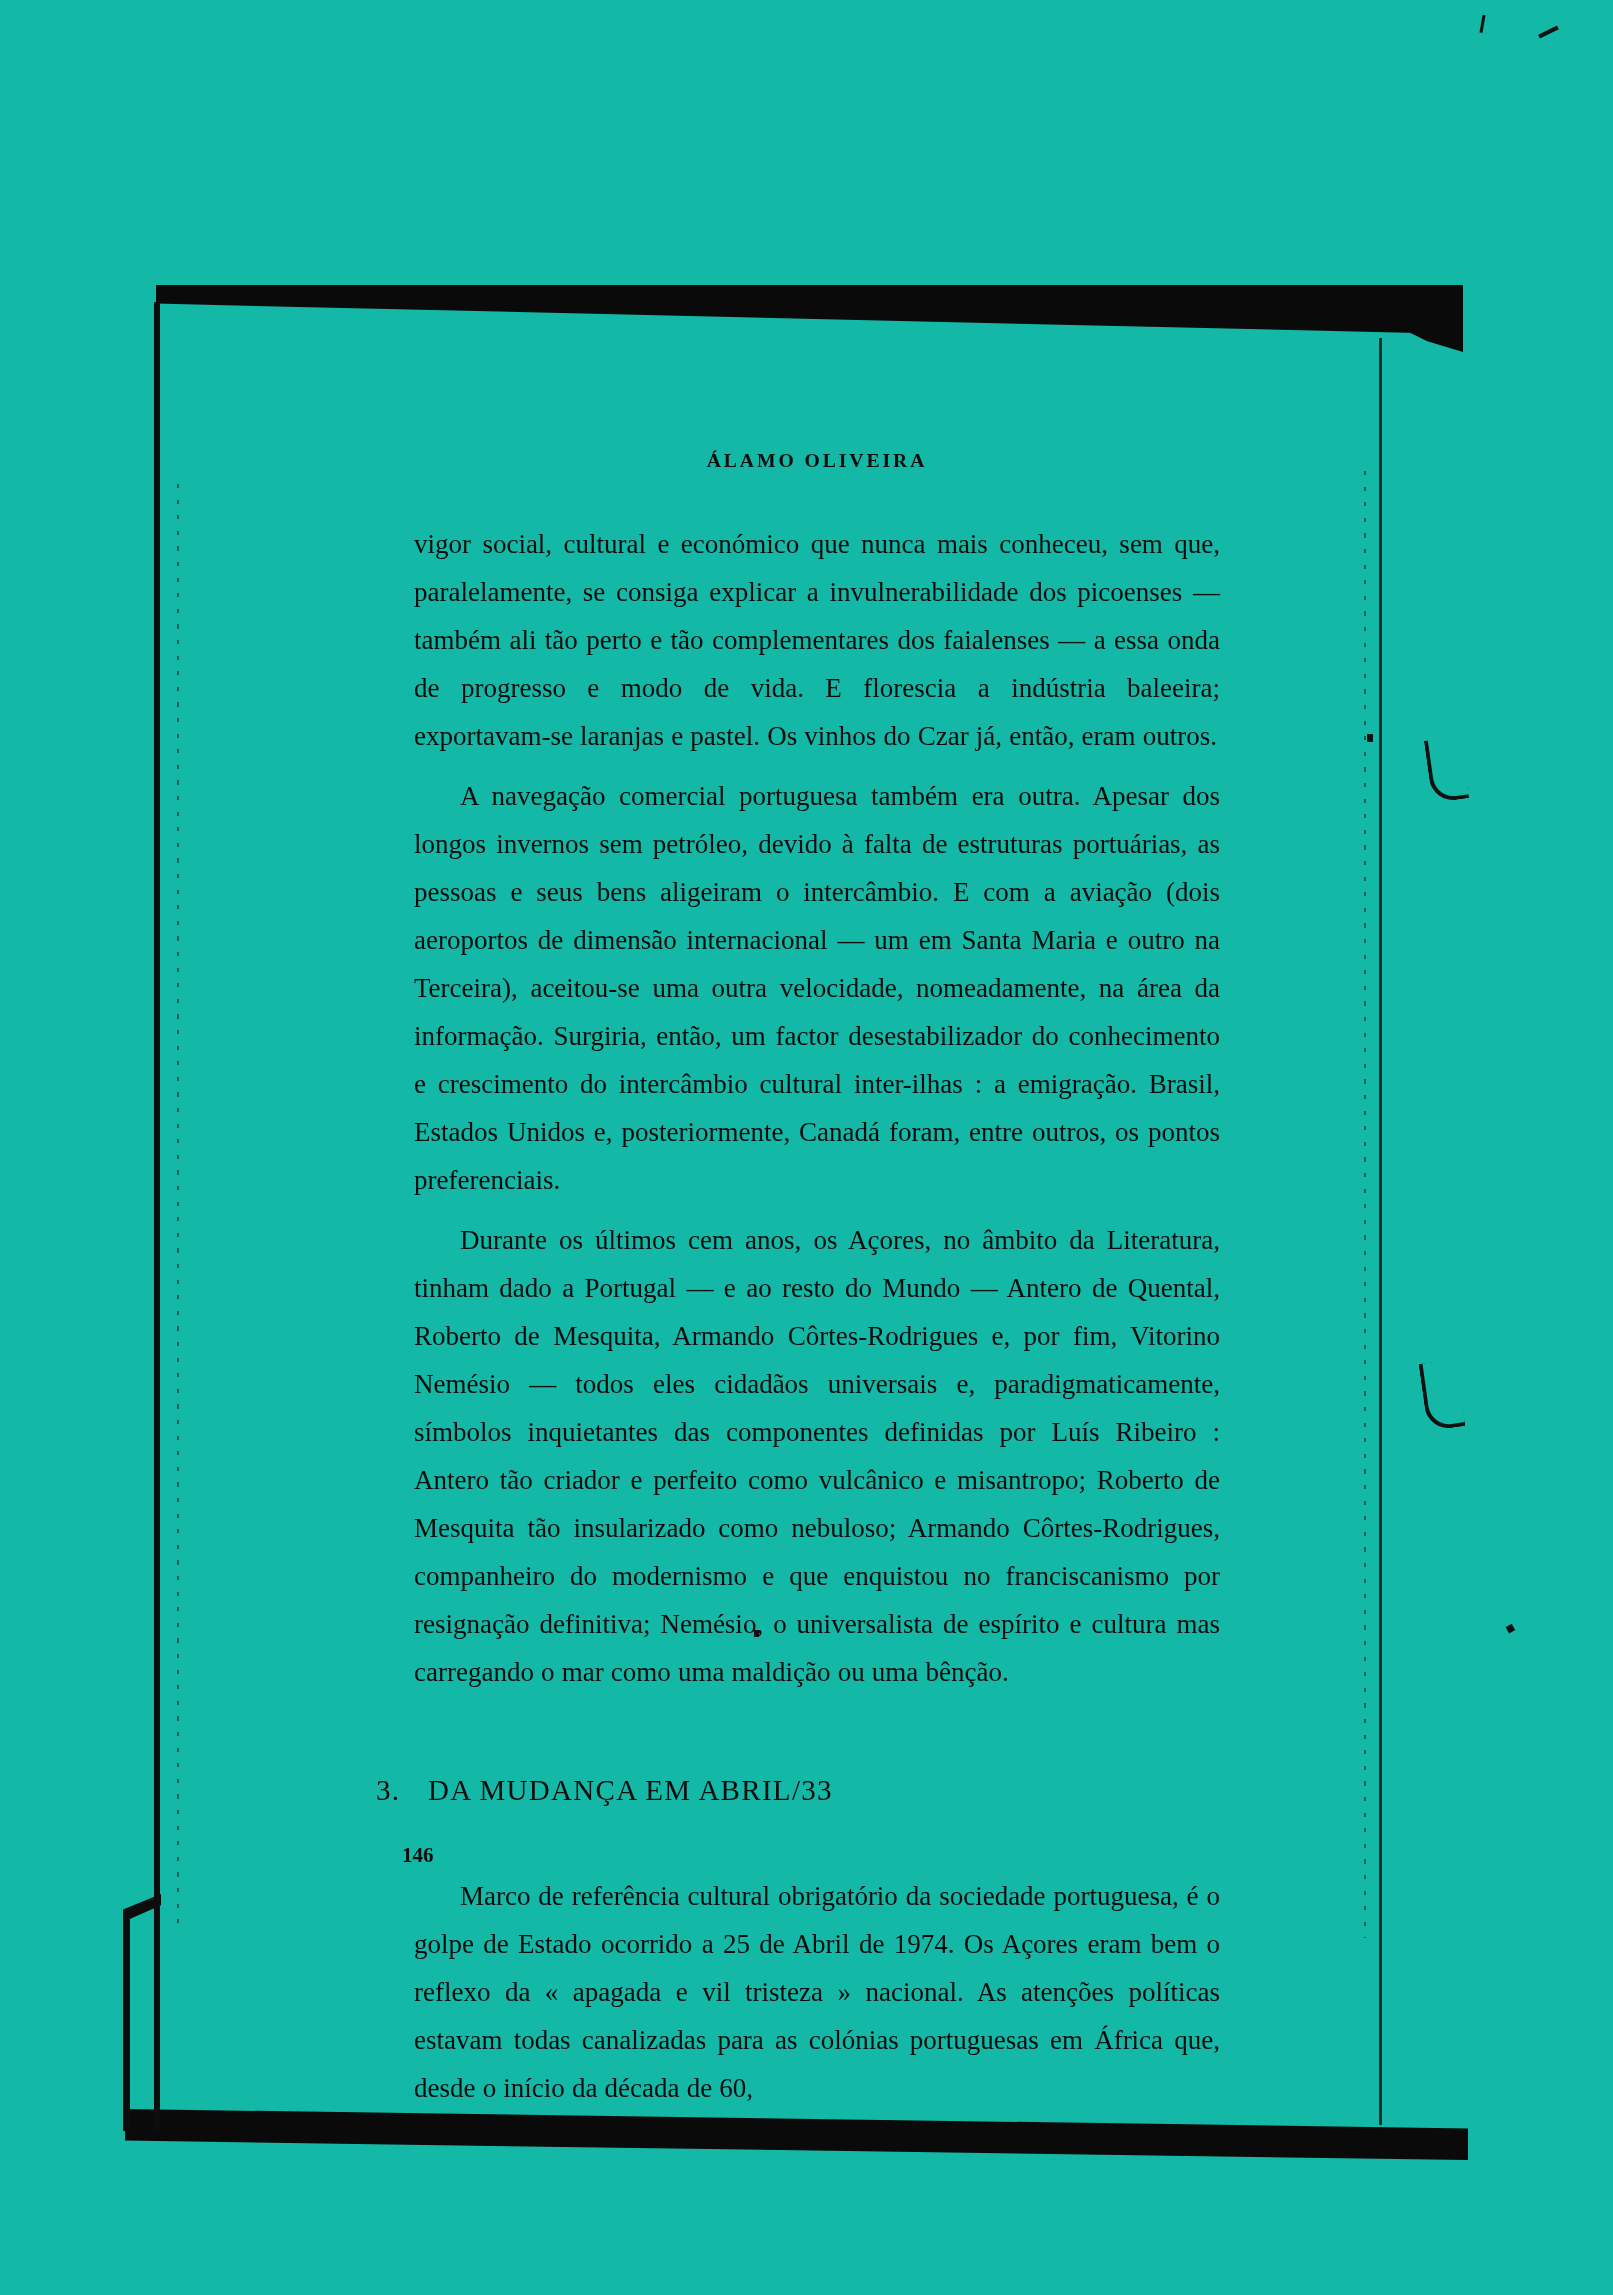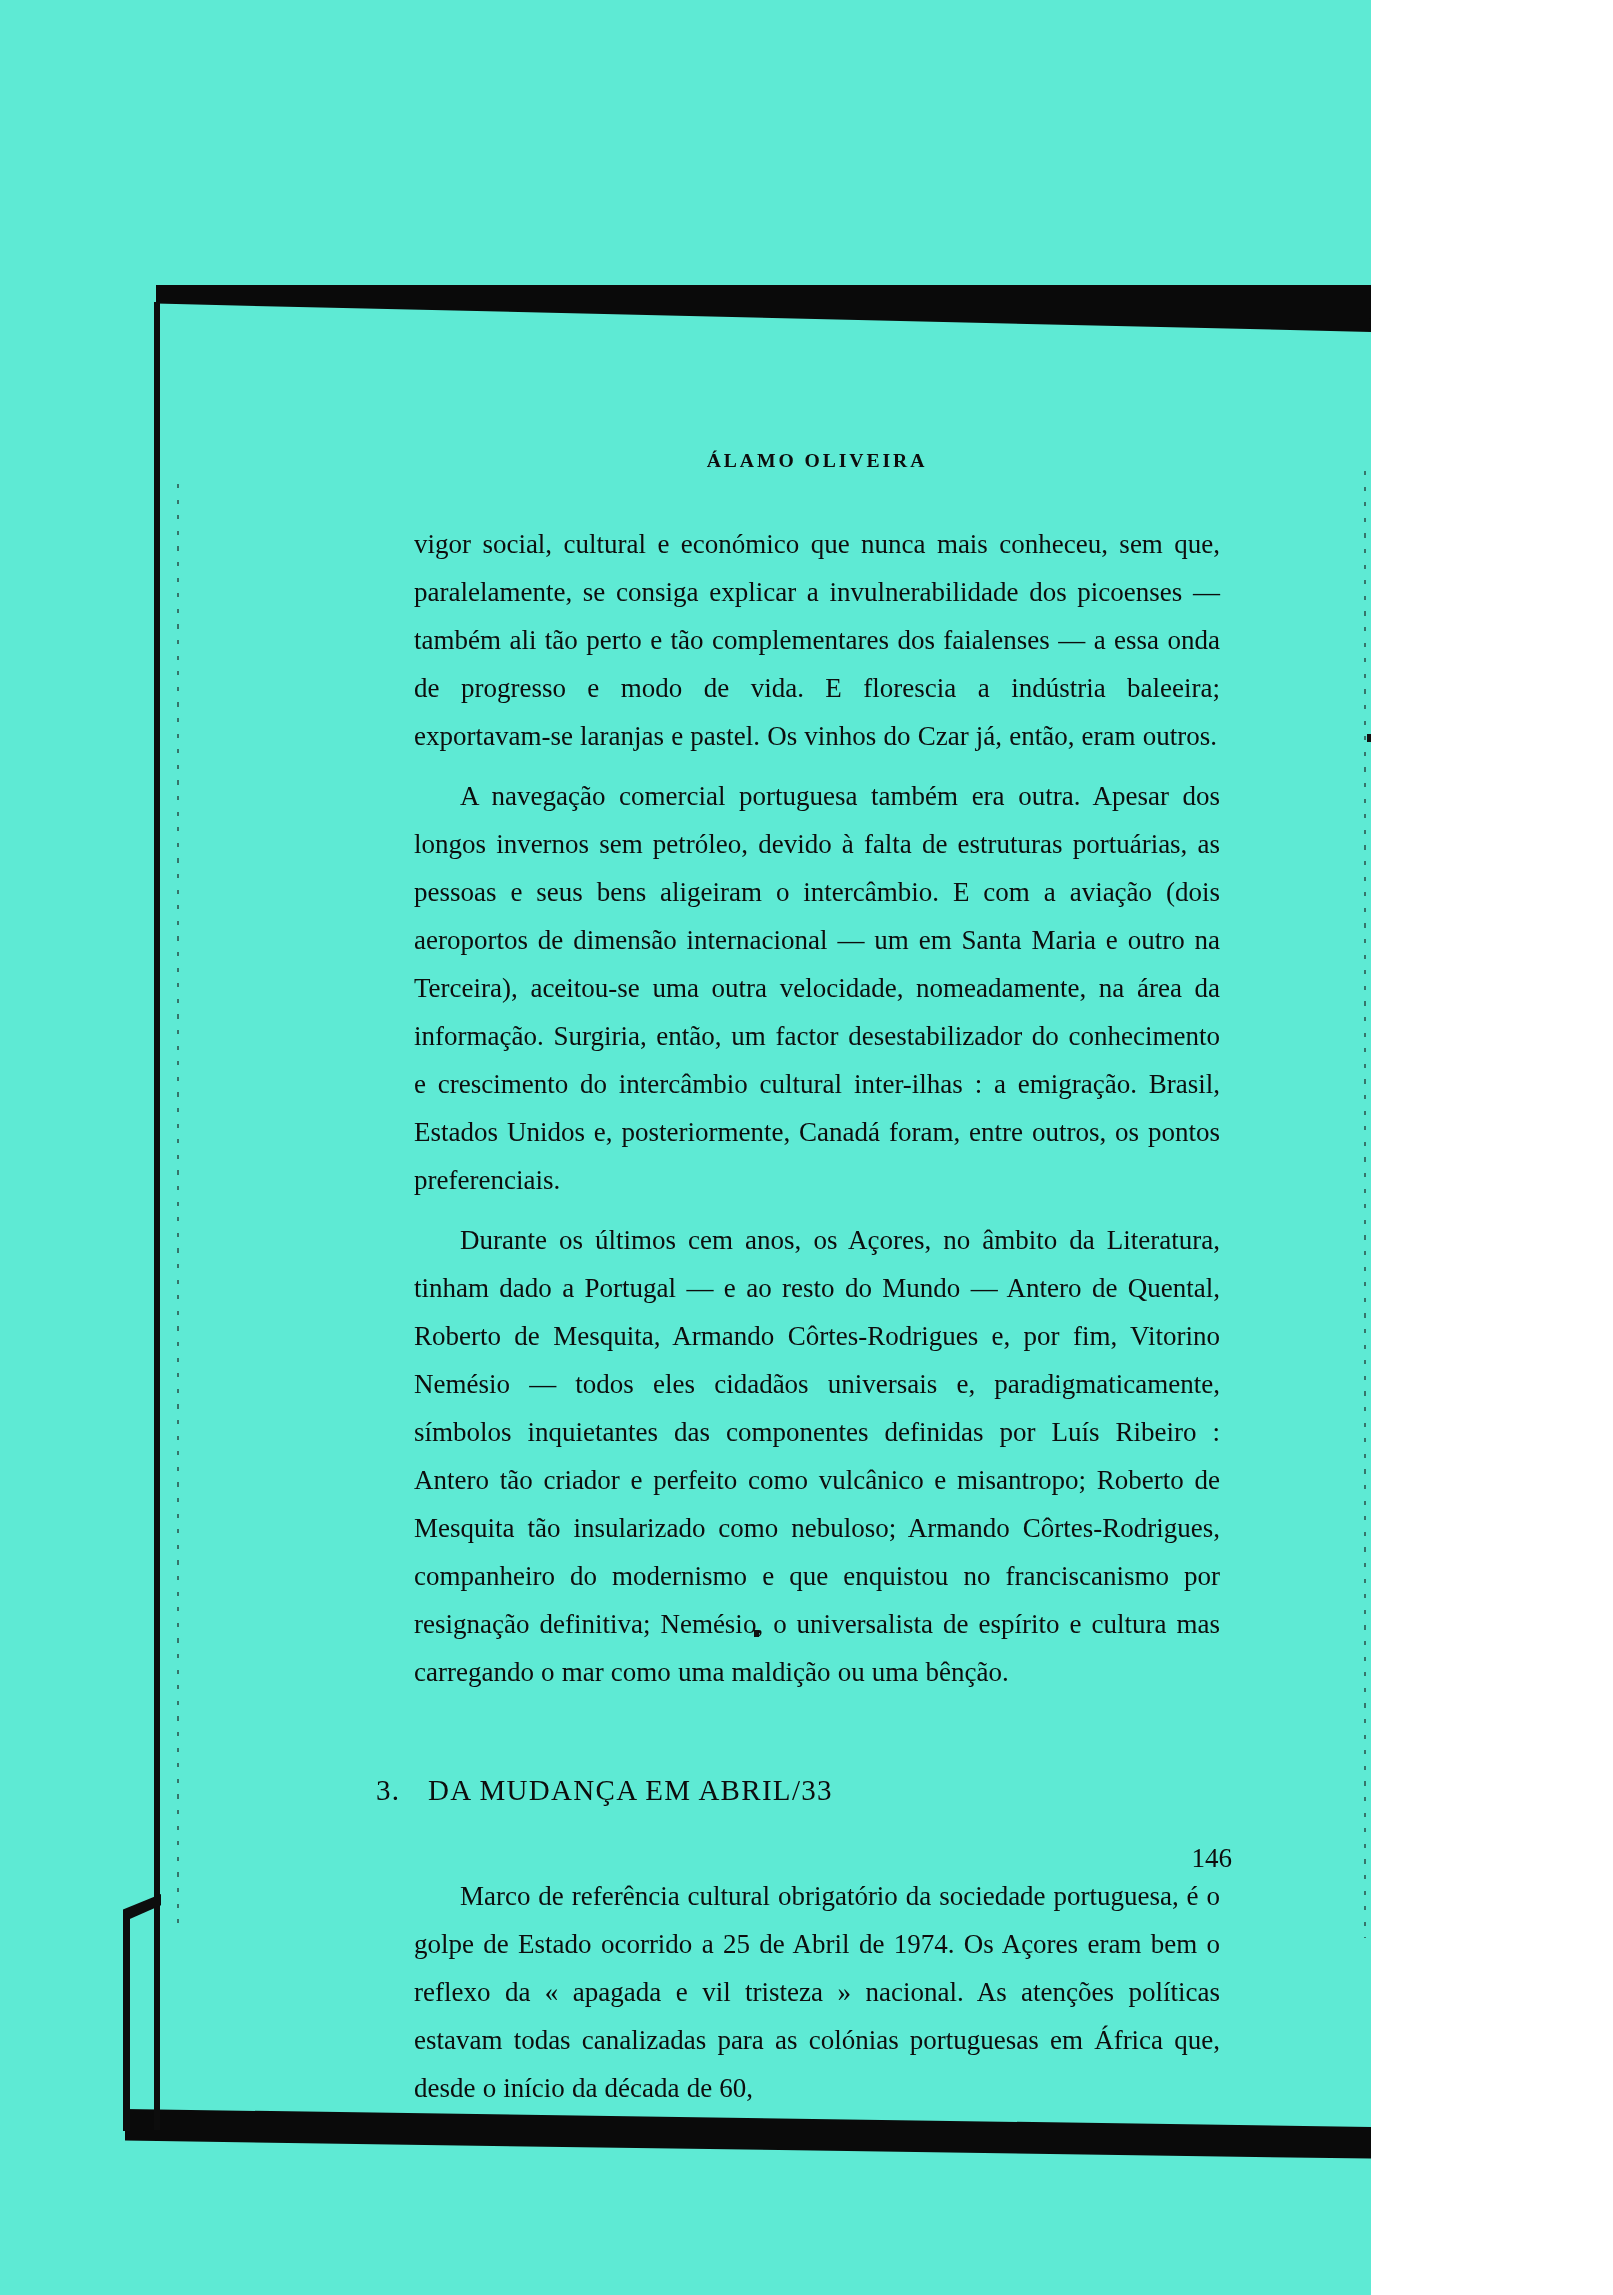--- a/index.html
+++ b/index.html
@@ -4,23 +4,23 @@
 <title>Scanned Book Page 146</title>
 <style>
   html, body {
     margin: 0;
     padding: 0;
     background: #ffffff;
   }
 
   .page {
     position: relative;
-    width: 1371px;
+    width: 1613px;
     height: 2295px;
-    background: #5eead4;
+    background: #14b8a6;
     overflow: hidden;
     font-family: "Liberation Serif", "DejaVu Serif", serif;
   }
 
   
   .scan-band-top {
     position: absolute;
     left: 156px;
     top: 285px;
     width: 1304px;
@@ -169,23 +169,23 @@
 
   .after-heading {
     margin-top: 62px;
   }
 
   .folio {
     position: absolute;
     left: 402px;
     top: 1843px;
     width: 830px;
-    text-align: right;
-    font-size: 27px;
-    font-weight: 400;
+    text-align: left;
+    font-size: 21px;
+    font-weight: 700;
     color: #0d0d0d;
   }
 </style>
 </head>
 <body>
 
 <div class="page">
 
   <div class="scan-band-top"></div>
   <div class="scan-band-top-riser"></div>

